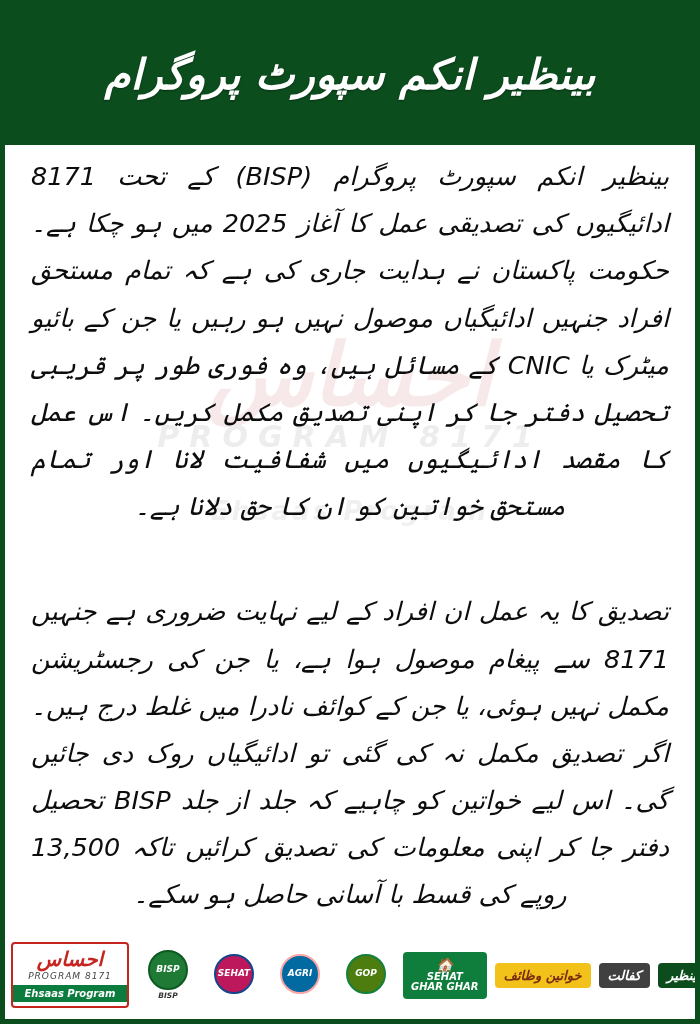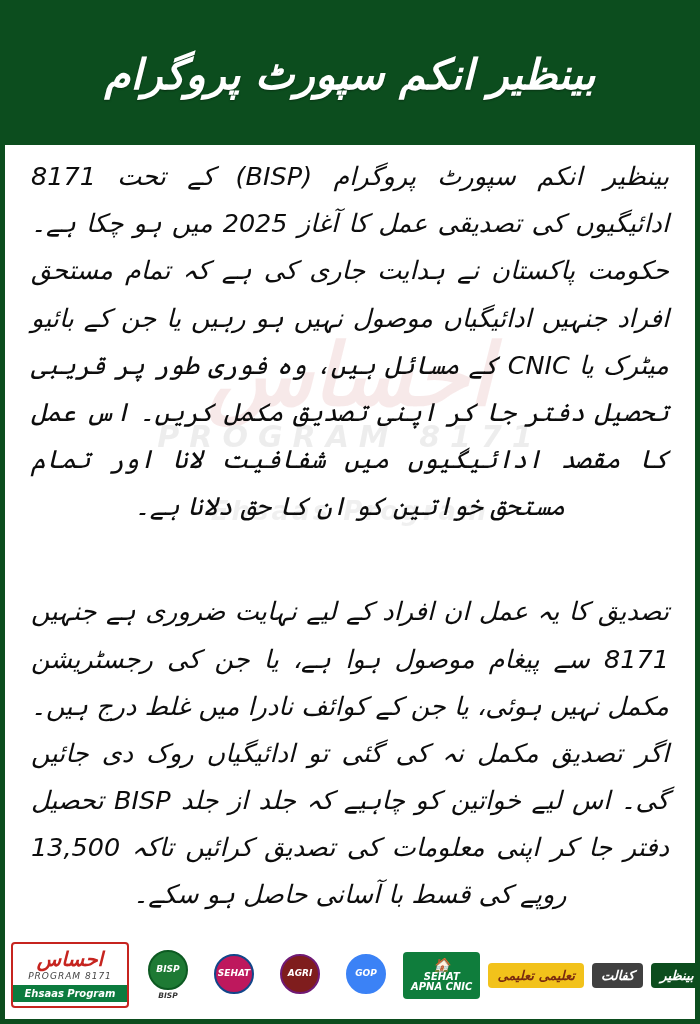--- a/index.html
+++ b/index.html
@@ -161,22 +161,22 @@
     width: 58px;
   }
   .circ {
     width: 40px; height: 40px;
     border-radius: 50%;
     display: flex; align-items: center; justify-content: center;
     font-size: 9px; color: #fff; font-weight: bold;
   }
   .c-green { background: #1e7a34; border: 2px solid #0d5a22; }
   .c-blue  { background: #be185d; border: 2px solid #12468a; }
-  .c-teal  { background: #7f1d1d; border: 2px solid #701a75; }
-  .c-navy  { background: #3b82f6; border: 2px solid #3b82f6; }
+  .c-teal  { background: #0369a1; border: 2px solid #fca5a5; }
+  .c-navy  { background: #4d7c0f; border: 2px solid #15803d; }
   .logo-cap { margin-top: 2px; font-weight: bold; font-size: 7.5px; }
 
   .pill {
     padding: 5px 9px;
     border-radius: 4px;
     font-size: 13px;
     font-weight: bold;
     color: #fff;
     white-space: nowrap;
     direction: rtl;
@@ -233,23 +233,23 @@
         <div class="logo-cap"></div>
       </div>
       <div class="logo">
         <div class="circ c-navy">GOP</div>
         <div class="logo-cap"></div>
       </div>
 
       <div class="pill p-house">
         <span class="house-icon">🏠</span>
         <span>SEHAT</span>
-        <span>APNA CNIC</span>
-      </div>
-
-      <div class="pill p-yellow">تعلیمی تعلیمی</div>
+        <span>GHAR GHAR</span>
+      </div>
+
+      <div class="pill p-yellow">خواتین وظائف</div>
       <div class="pill p-green">کفالت</div>
       <div class="pill p-dgreen">بینظیر</div>
     </div>
 
   </div>
 
 </div>
 
 </body></html>

